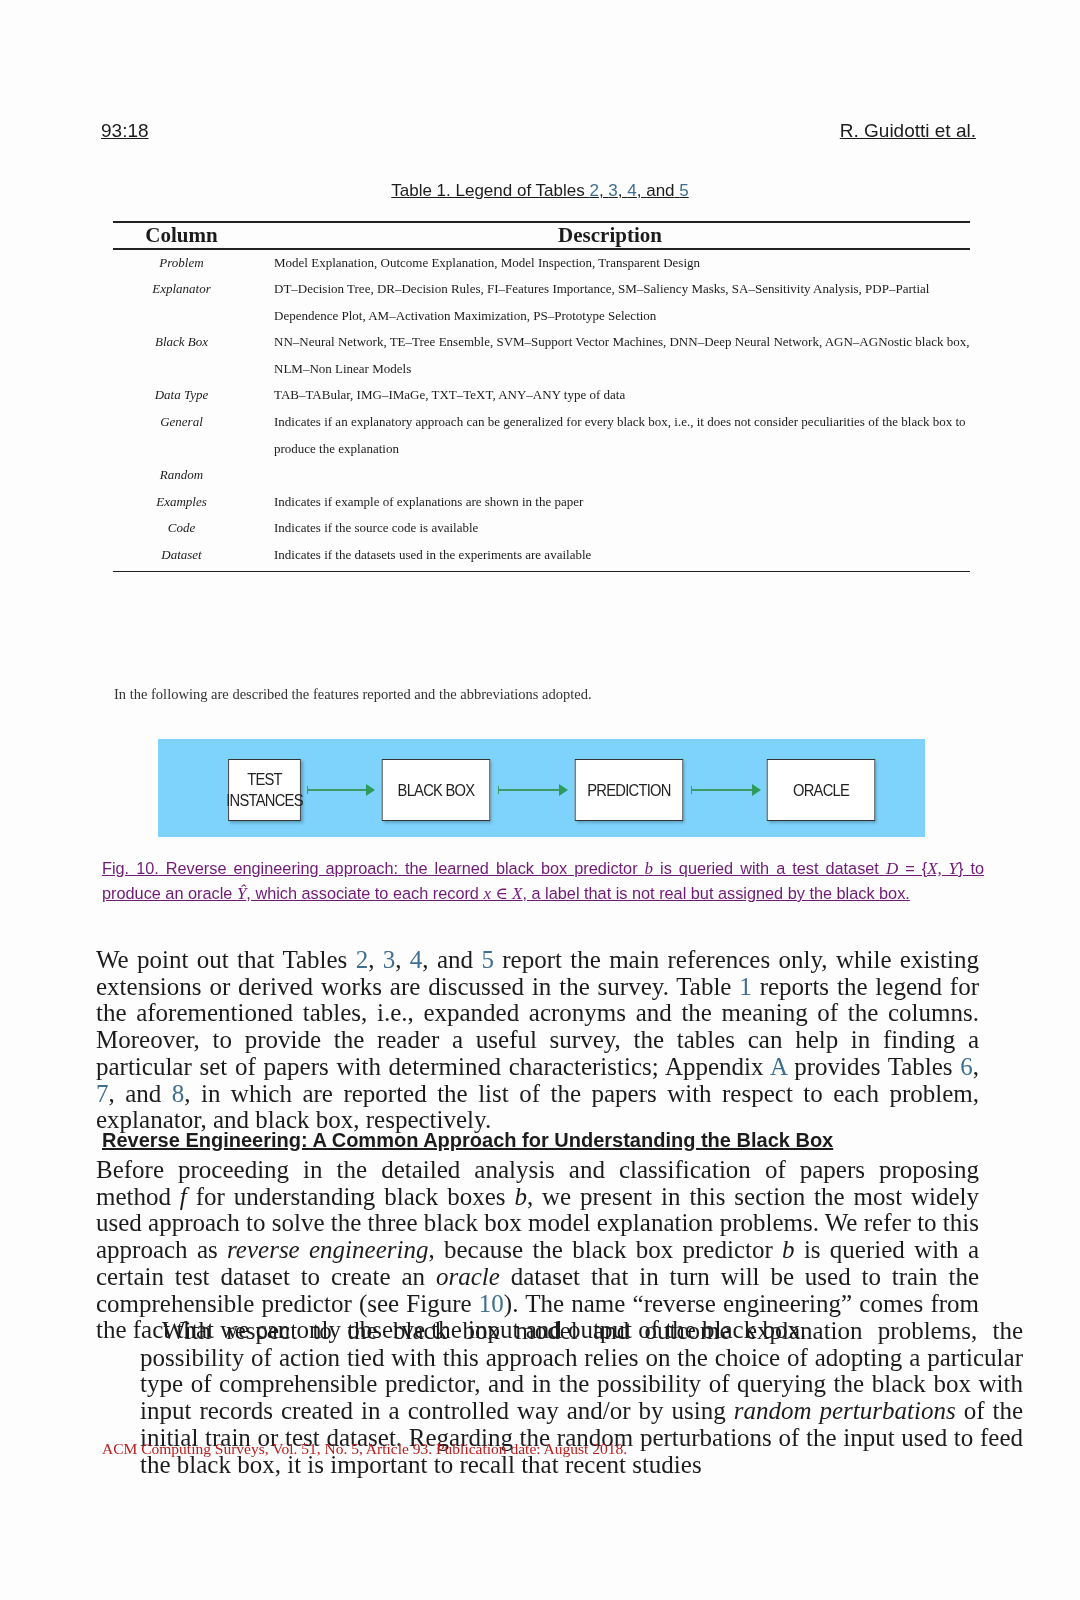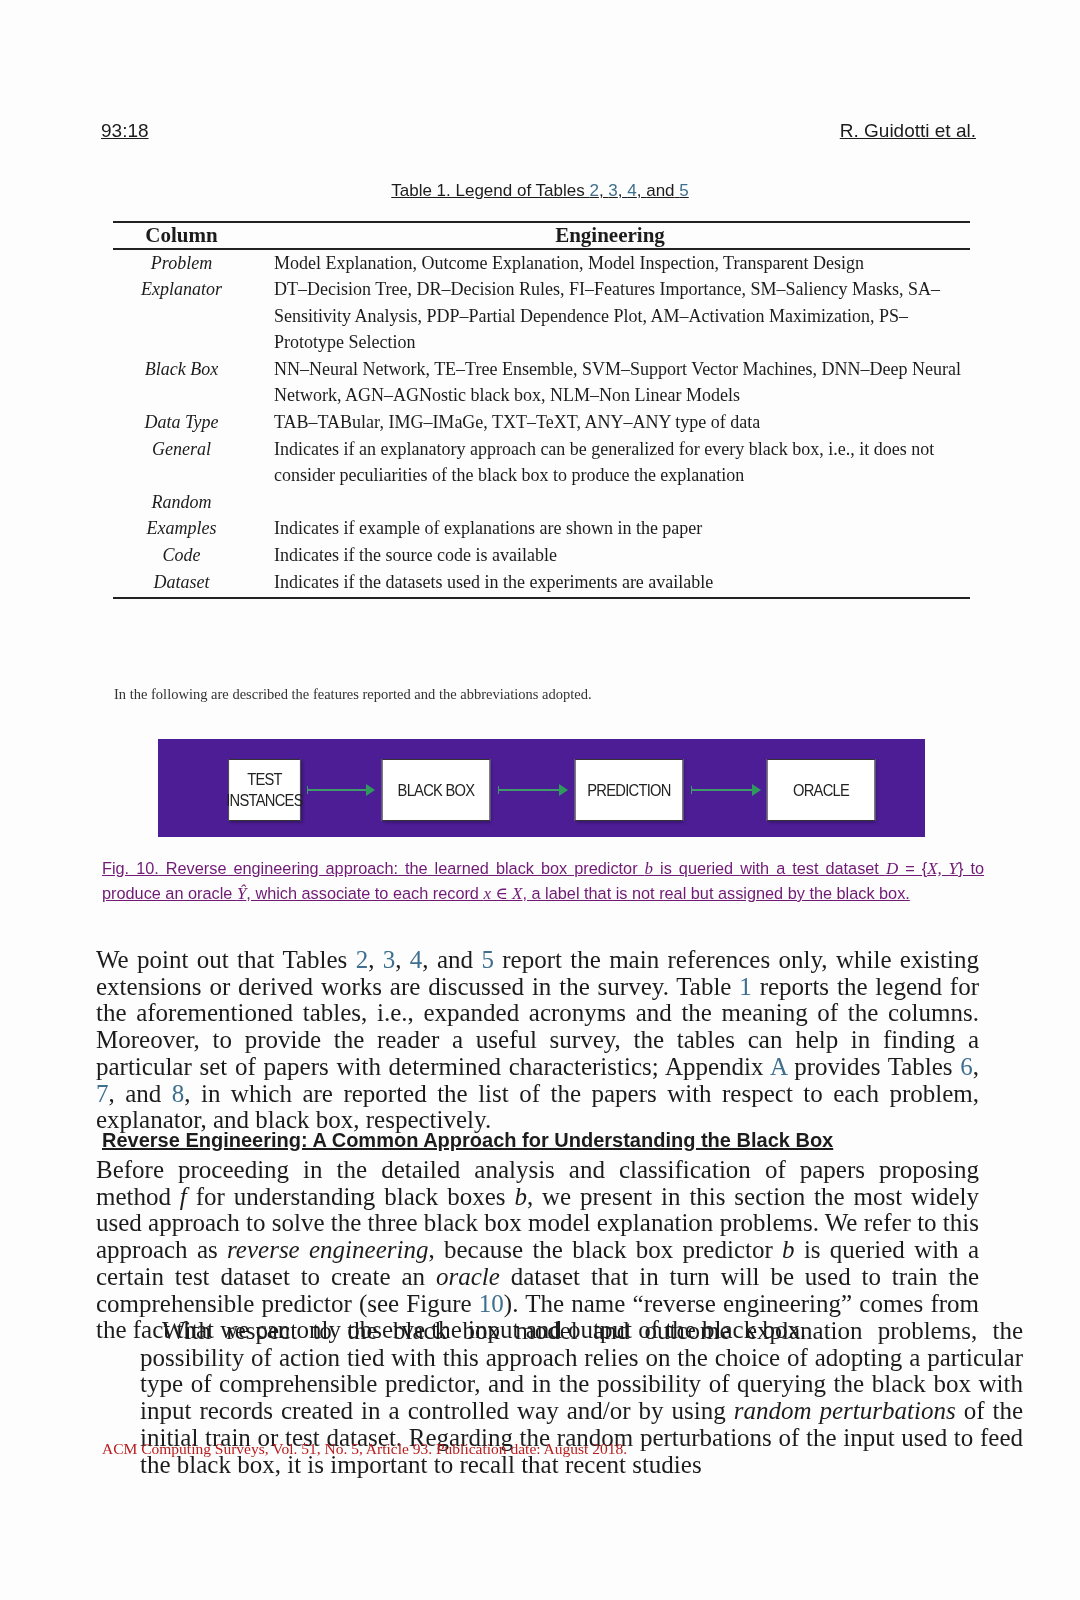--- a/index.html
+++ b/index.html
@@ -13,26 +13,26 @@
   .link { color: #3f6f8e; }
   #running-head-left { left: 101px; top: 120px; font-size: 19px; }
   #running-head-right { right: 104px; top: 120px; font-size: 19px; }
   #table-caption { left: 0; width: 1080px; text-align: center; top: 181px; font-size: 17px; }
   #legend-table { left: 113px; top: 221px; width: 857px; }
   .rule-thick { height: 2px; background: #222; }
   .rule { height: 1.5px; background: #222; }
   .thead { display: flex; height: 25px; align-items: center; font-weight: bold; font-size: 21px; }
   .thead .c1 { width: 137px; text-align: center; }
   .thead .c2 { flex: 1; text-align: center; }
-  .trow { display: flex; font-size: 18px; line-height: 26.6px; }
+  .trow { display: flex; font-size: 13px; line-height: 26.6px; }
   .trow .c1 { width: 137px; text-align: center; font-style: italic; flex-shrink: 0; }
   .trow .c2 { flex: 1; padding-left: 24px; }
   .tbody { padding-top: 0px; padding-bottom: 2px; }
   #table-note { left: 114px; top: 686px; font-size: 14.5px; color: #333; }
-  #figure-10 { left: 158px; top: 739px; width: 767px; height: 98px; background: #4c1d95; }
+  #figure-10 { left: 158px; top: 739px; width: 767px; height: 98px; background: #7dd3fc; }
   .fbox { position: absolute; top: 20px; height: 62px; background: #fff; border: 1.5px solid #333;
           box-shadow: 2px 2px 3px rgba(0,0,0,0.25);
           display: flex; align-items: center; justify-content: center; text-align: center;
           font-family: "Liberation Sans", "DejaVu Sans", sans-serif; font-size: 16px; letter-spacing: -0.8px;
           line-height: 21px; color: #222; box-sizing: border-box; transform: scaleX(0.92); }
   .farrow { position: absolute; top: 50px; height: 2px; background: #3f9a6a; }
   .farrow::before { content: ""; position: absolute; left: 0; top: -3px; width: 1px; height: 8px; background: #3f9a6a; }
   .farrow::after { content: ""; position: absolute; right: -8px; top: -5px; border-left: 9px solid #2e9a5c;
                    border-top: 6px solid transparent; border-bottom: 6px solid transparent; }
   #figure-caption { left: 102px; top: 856px; width: 882px; font-size: 16.3px; line-height: 25px; color: #701a75; text-align: justify; }
@@ -50,21 +50,21 @@
 
 <div id="running-head-left" class="abs sans">93:18</div>
 <div id="running-head-right" class="abs sans">R. Guidotti et al.</div>
 
 <div id="table-caption" class="abs sans"><span>Table 1.  Legend of Tables </span><a class="link">2</a>, <a class="link">3</a>, <a class="link">4</a>, <span>and</span> <a class="link">5</a></div>
 
 <div id="legend-table" class="abs">
   <div class="rule-thick"></div>
   <div class="thead">
     <div class="c1">Column</div>
-    <div class="c2">Engineering</div>
+    <div class="c2">Description</div>
   </div>
   <div class="rule"></div>
   <div class="tbody">
     <div class="trow">
         <div class="c1">Problem</div>
         <div class="c2">Model Explanation, Outcome Explanation, Model Inspection, Transparent Design</div>
       </div>
     <div class="trow">
         <div class="c1">Explanator</div>
         <div class="c2">DT–Decision Tree, DR–Decision Rules, FI–Features Importance, SM–Saliency Masks, SA–Sensitivity Analysis, PDP–Partial Dependence Plot, AM–Activation Maximization, PS–Prototype Selection</div>

